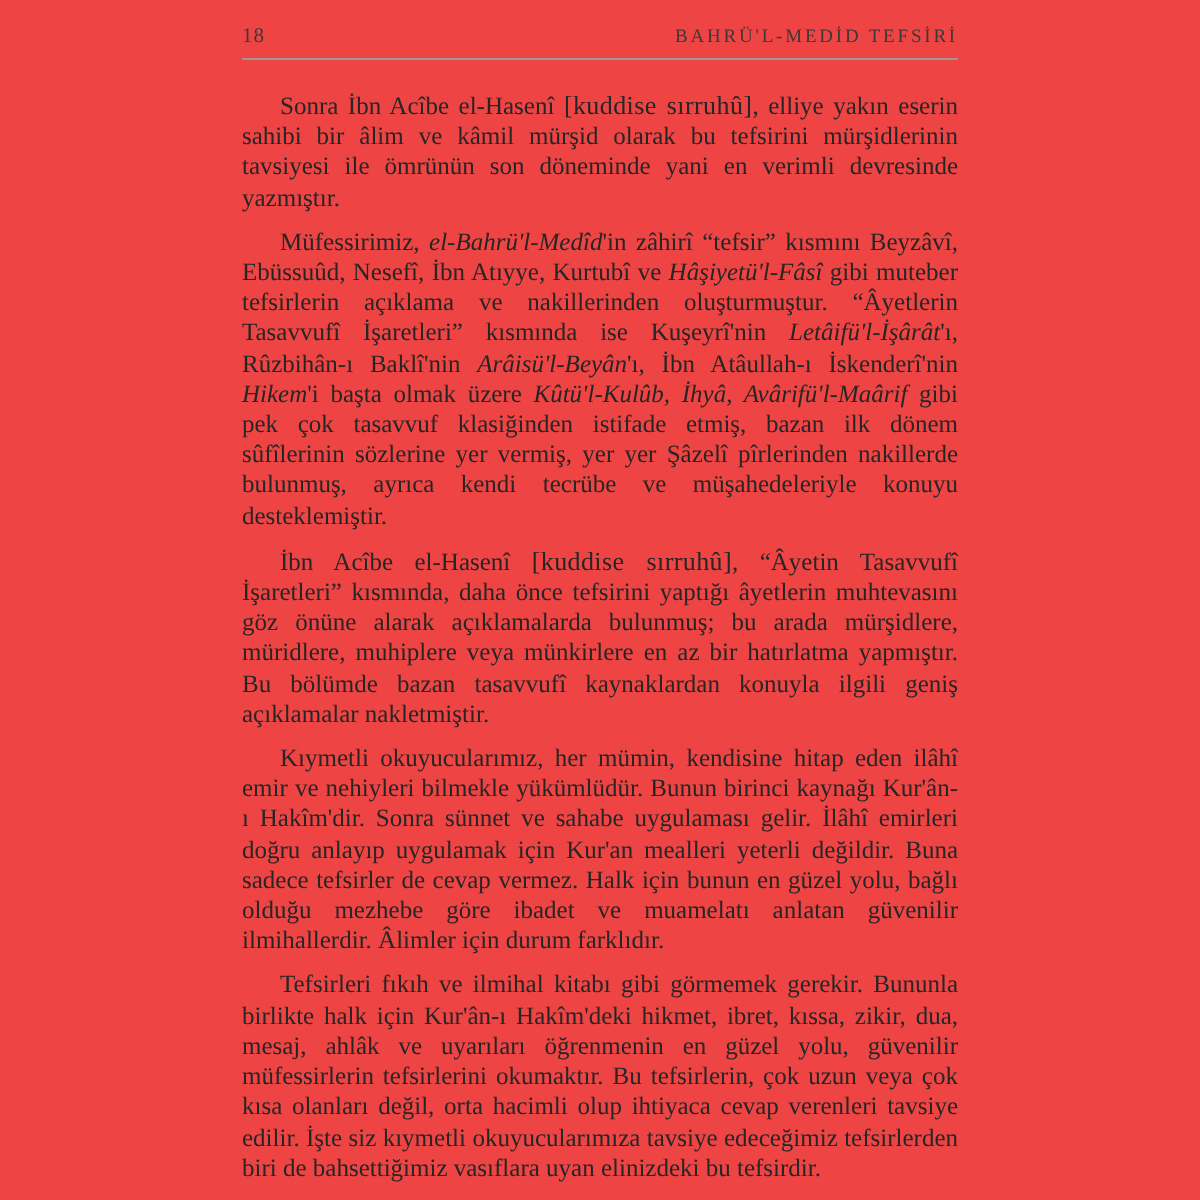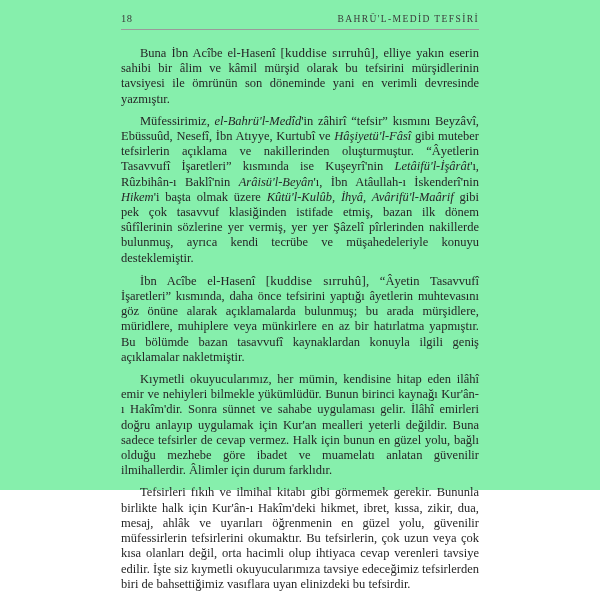--- a/index.html
+++ b/index.html
@@ -3,22 +3,22 @@
 <meta charset="utf-8">
 <style>
   html, body { margin: 0; padding: 0; }
   body {
     width: 600px; height: 600px;
     background: #ffffff;
     overflow: hidden;
   }
   .page {
     position: relative;
-    width: 600px; height: 490px;
-    background: #86efac;
+    width: 600px; height: 600px;
+    background: #ef4444;
     font-family: "Liberation Serif", "DejaVu Serif", serif;
   }
   .content {
     position: absolute;
     left: 121px; top: 13px;
     width: 358px;
   }
   .running-header {
     display: flex;
     justify-content: space-between;
@@ -56,21 +56,21 @@
 </head>
 <body style="background: rgb(255, 255, 255);">
 
 <div class="page">
   <div class="content">
     <div class="running-header" style="border-bottom-color: rgb(154, 154, 154); color: rgb(58, 58, 58);">
       <span class="page-number">18</span>
       <span class="book-title">BAHRÜ'L-MEDİD TEFSİRİ</span>
     </div>
     <div class="body-text" id="body-text" style="color: rgb(38, 38, 38);">
-        <p><span class="run-n">Buna İbn Acîbe el-Hasenî </span><span class="run-sm">[kuddise sırruhû]</span><span class="run-n">, elliye yakın eserin sahibi bir âlim ve kâmil mürşid olarak bu tefsirini mürşidlerinin tavsiyesi ile ömrünün son döneminde yani en verimli devresinde yazmıştır.</span></p>
+        <p><span class="run-n">Sonra İbn Acîbe el-Hasenî </span><span class="run-sm">[kuddise sırruhû]</span><span class="run-n">, elliye yakın eserin sahibi bir âlim ve kâmil mürşid olarak bu tefsirini mürşidlerinin tavsiyesi ile ömrünün son döneminde yani en verimli devresinde yazmıştır.</span></p>
         <p><span class="run-n">Müfessirimiz, </span><span class="run-i">el-Bahrü'l-Medîd</span><span class="run-n">'in zâhirî “tefsir” kısmını Beyzâvî, Ebüssuûd, Nesefî, İbn Atıyye, Kurtubî ve </span><span class="run-i">Hâşiyetü'l-Fâsî</span><span class="run-n"> gibi muteber tefsirlerin açıklama ve nakillerinden oluşturmuştur. “Âyetlerin Tasavvufî İşaretleri” kısmında ise Kuşeyrî'nin </span><span class="run-i">Letâifü'l-İşârât</span><span class="run-n">'ı, Rûzbihân-ı Baklî'nin </span><span class="run-i">Arâisü'l-Beyân</span><span class="run-n">'ı, İbn Atâullah-ı İskenderî'nin </span><span class="run-i">Hikem</span><span class="run-n">'i başta olmak üzere </span><span class="run-i">Kûtü'l-Kulûb, İhyâ, Avârifü'l-Maârif</span><span class="run-n"> gibi pek çok tasavvuf klasiğinden istifade etmiş, bazan ilk dönem sûfîlerinin sözlerine yer vermiş, yer yer Şâzelî pîrlerinden nakillerde bulunmuş, ayrıca kendi tecrübe ve müşahedeleriyle konuyu desteklemiştir.</span></p>
         <p><span class="run-n">İbn Acîbe el-Hasenî </span><span class="run-sm">[kuddise sırruhû]</span><span class="run-n">, “Âyetin Tasavvufî İşaretleri” kısmında, daha önce tefsirini yaptığı âyetlerin muhtevasını göz önüne alarak açıklamalarda bulunmuş; bu arada mürşidlere, müridlere, muhiplere veya münkirlere en az bir hatırlatma yapmıştır. Bu bölümde bazan tasavvufî kaynaklardan konuyla ilgili geniş açıklamalar nakletmiştir.</span></p>
         <p><span class="run-n">Kıymetli okuyucularımız, her mümin, kendisine hitap eden ilâhî emir ve nehiyleri bilmekle yükümlüdür. Bunun birinci kaynağı Kur'ân-ı Hakîm'dir. Sonra sünnet ve sahabe uygulaması gelir. İlâhî emirleri doğru anlayıp uygulamak için Kur'an mealleri yeterli değildir. Buna sadece tefsirler de cevap vermez. Halk için bunun en güzel yolu, bağlı olduğu mezhebe göre ibadet ve muamelatı anlatan güvenilir ilmihallerdir. Âlimler için durum farklıdır.</span></p>
         <p><span class="run-n">Tefsirleri fıkıh ve ilmihal kitabı gibi görmemek gerekir. Bununla birlikte halk için Kur'ân-ı Hakîm'deki hikmet, ibret, kıssa, zikir, dua, mesaj, ahlâk ve uyarıları öğrenmenin en güzel yolu, güvenilir müfessirlerin tefsirlerini okumaktır. Bu tefsirlerin, çok uzun veya çok kısa olanları değil, orta hacimli olup ihtiyaca cevap verenleri tavsiye edilir. İşte siz kıymetli okuyucularımıza tavsiye edeceğimiz tefsirlerden biri de bahsettiğimiz vasıflara uyan elinizdeki bu tefsirdir.</span></p>
         <p><span class="run-n">Biz </span><span class="run-i">el-Bahrü'l-Medîd</span><span class="run-n">'i incelediğimizde bunun halkımıza faydalı bir tefsir olduğunu tesbit ettik ve istişarelerimiz sonucunda tercümesine</span></p>
       </div>
   </div>
 </div>
 
 </body></html>

